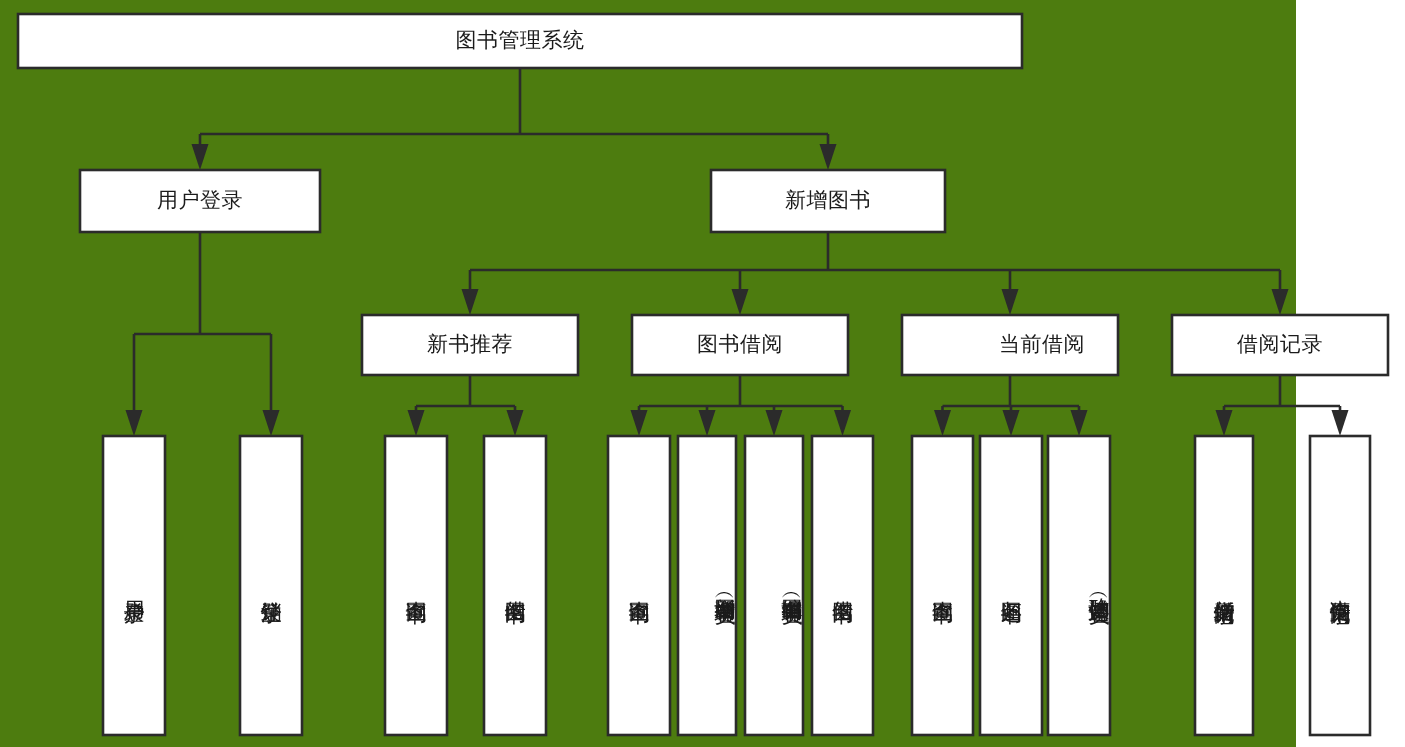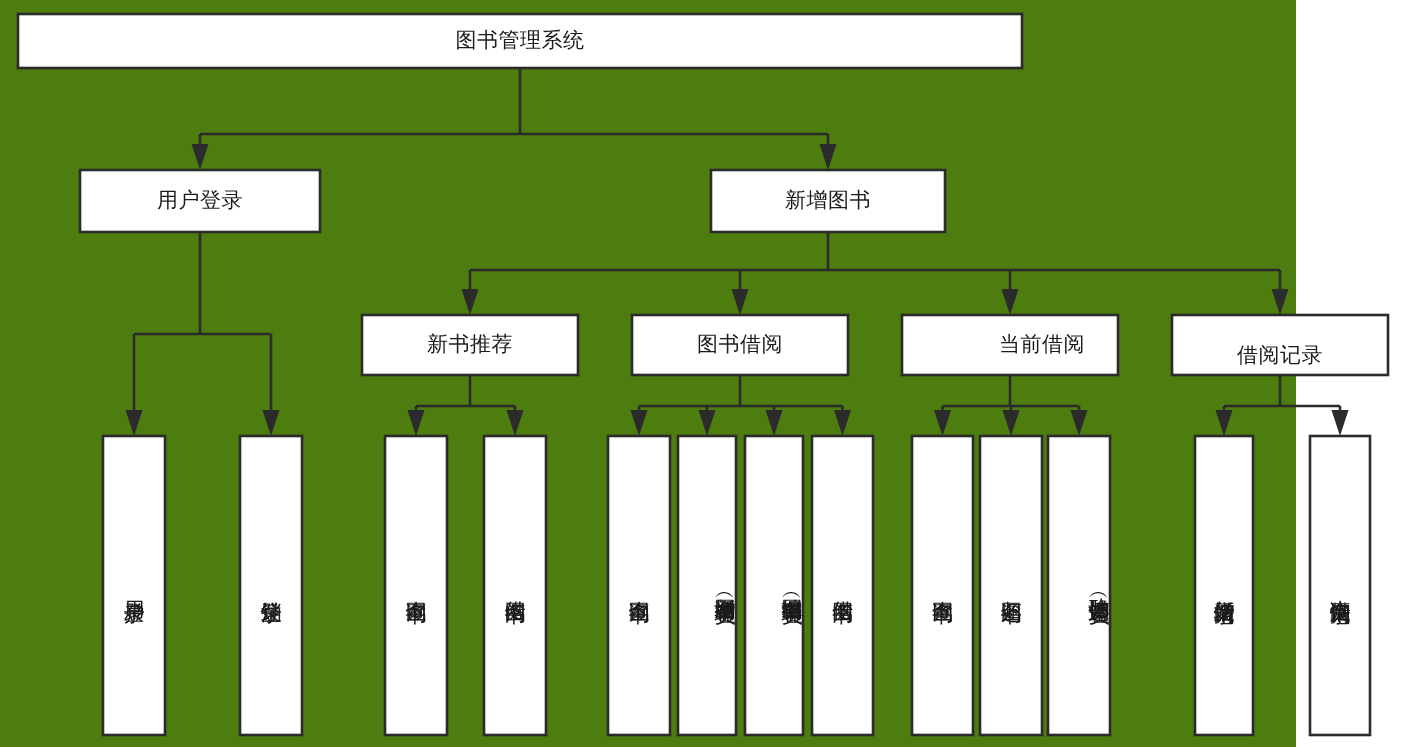--- a/index.html
+++ b/index.html
@@ -162,21 +162,21 @@
         <rect x="1310" y="436" width="60" height="299" class="box-rect"></rect>
       </g>
   </svg>
   <div id="label-layer">
       <div class="node-label-h" style="left: 18px; top: 14px; width: 1004px; height: 54px;">图书管理系统</div>
       <div class="node-label-h" style="left: 80px; top: 170px; width: 240px; height: 62px;">用户登录</div>
       <div class="node-label-h" style="left: 711px; top: 170px; width: 234px; height: 62px;">新增图书</div>
       <div class="node-label-h" style="left: 362px; top: 315px; width: 216px; height: 60px;">新书推荐</div>
       <div class="node-label-h" style="left: 632px; top: 315px; width: 216px; height: 60px;">图书借阅</div>
       <div class="node-label-h" style="left: 902px; top: 315px; width: 216px; height: 60px; margin-left: 32px;">当前借阅</div>
-      <div class="node-label-h" style="left: 1172px; top: 315px; width: 216px; height: 60px; margin-top: 11px;">借阅记录</div>
+      <div class="node-label-h" style="left: 1172px; top: 315px; width: 216px; height: 60px;">借阅记录</div>
       <div class="node-label-v centered" style="left: 103px; top: 444px; width: 62px; height: 283px;">用户登录</div>
       <div class="node-label-v centered" style="left: 240px; top: 444px; width: 62px; height: 283px;">注销登录</div>
       <div class="node-label-v centered" style="left: 385px; top: 444px; width: 62px; height: 283px;">查询图书</div>
       <div class="node-label-v centered" style="left: 484px; top: 444px; width: 62px; height: 283px;">借阅图书</div>
       <div class="node-label-v centered" style="left: 608px; top: 444px; width: 62px; height: 283px;">查询图书</div>
       <div class="node-label-v" style="left: 678px; top: 444px; width: 58px; height: 283px;">新增图书（管理员）</div>
       <div class="node-label-v" style="left: 745px; top: 444px; width: 58px; height: 283px;">编辑图书（管理员）</div>
       <div class="node-label-v centered" style="left: 812px; top: 444px; width: 61px; height: 283px;">借阅图书</div>
       <div class="node-label-v centered" style="left: 912px; top: 444px; width: 61px; height: 283px;">查询图书</div>
       <div class="node-label-v centered" style="left: 980px; top: 444px; width: 62px; height: 283px;">归还图书</div>

